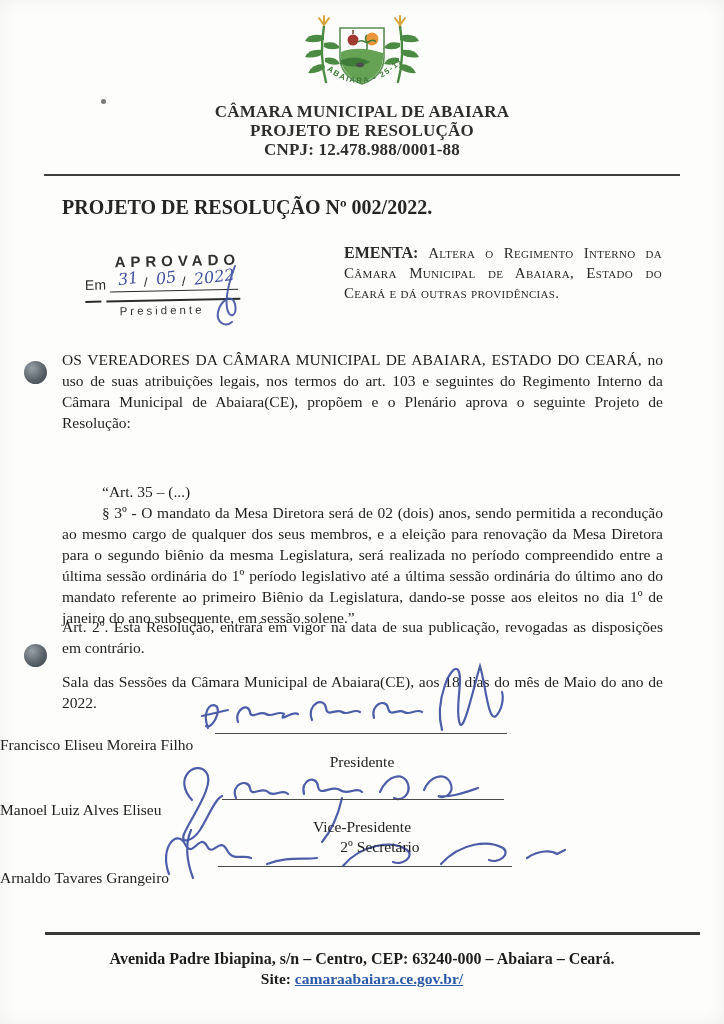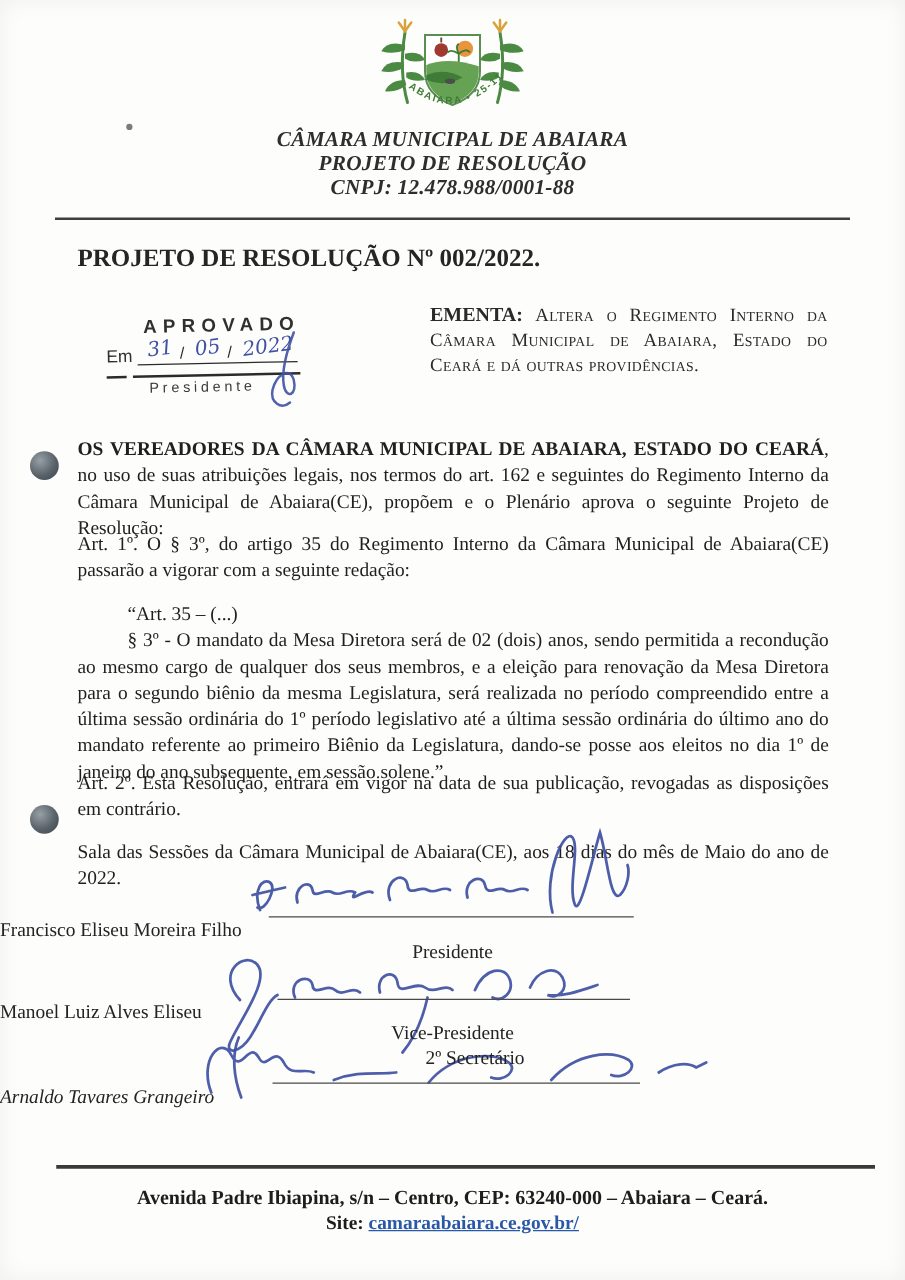--- a/index.html
+++ b/index.html
@@ -6,21 +6,21 @@
   .page{
     position:relative; width:724px; height:1024px; margin:0 auto;
     background:#fdfdfb; overflow:hidden;
     font-family:"Liberation Serif", serif; color:#222;
     box-shadow:inset 0 0 18px rgba(0,0,0,.06);
   }
   .abs{position:absolute;}
   
   .crest{left:300px; top:10px;}
   .header-text{top:102px; left:0; right:0; text-align:center; font-weight:bold;
-    font-size:17px; line-height:19px; color:#2e2e2e; letter-spacing:.2px;font-style:italic;}
+    font-size:17px; line-height:19px; color:#2e2e2e; letter-spacing:.2px;}
   .rule1{top:174px; left:44px; width:636px; border-top:2px solid #3f3f3f;}
   .doc-title{top:196px; left:62px; font-weight:bold; font-size:20px; color:#252525;}
   
   .stamp{top:252px; left:85px; width:185px; transform:rotate(-1.2deg);
     font-family:"Liberation Sans", sans-serif; color:#303030;}
   .stamp-approved{margin-left:30px; font-weight:bold; font-size:15px; letter-spacing:5px;}
   .stamp-emline{margin-top:3px; font-size:14px; display:flex; align-items:flex-end;}
   .stamp-em{margin-right:4px;}
   .date-slot{position:relative; display:inline-block; width:128px; height:18px;
     border-bottom:1.5px solid #2b2b2b;}
@@ -33,36 +33,36 @@
   .stamp-role{margin-top:3px; margin-left:34px; font-size:11.5px; letter-spacing:3px; color:#3a3a3a;}
   .stamp-sig{left:195px; top:262px;}
   
   .ementa{top:243px; left:344px; width:318px; font-size:15px; line-height:20px;
     text-align:justify; color:#2a2a2a;}
   .ementa-label{font-weight:bold; font-size:16px;}
   .ementa-text{font-variant:small-caps; letter-spacing:.3px;}
   
   .para{left:62px; width:601px; font-size:15.5px; line-height:21px; text-align:justify; color:#1f1f1f;}
   .p-opening{top:349px;}
-  .p-opening .lead{font-weight:bold;}
+  .p-opening .lead{font-weight:normal;}
   .p-art1{top:425px;}
   .p-quote-open{top:481px; left:102px; text-align:left;}
   .p-quote{top:502px; text-indent:40px;}
   .p-art2{top:616px;}
   .p-sala{top:671px;}
   
   .sigline{border-top:1px solid #4a4a4a;}
   .sig1-line{top:733px; left:215px; width:292px;}
   .sig2-line{top:799px; left:222px; width:282px;}
   .sig3-line{top:866px; left:218px; width:294px;}
   .sig-name{left:0; right:0; text-align:left; font-size:15.5px; color:#232323;}
   .sig-role{left:0; right:0; text-align:center; font-size:15.5px; color:#232323;}
   .n1{top:736px;} .r1{top:753px;}
   .n2{top:801px;} .r2{top:818px;}
-  .n3{top:869px;font-style:italic;} .r3{top:838px;padding-left:36px;}
+  .n3{top:869px;} .r3{top:838px;padding-left:36px;}
   .sigsvg{pointer-events:none;}
   
   .rule2{top:932px; left:45px; width:655px; border-top:3px solid #3a3a3a;}
   .footer-line1{top:950px; left:0; right:0; text-align:center; font-weight:bold;
     font-size:16px; color:#1d1d1d;}
   .footer-line2{top:970px; left:0; right:0; text-align:center; font-weight:bold;
     font-size:15.5px; color:#1d1d1d;}
   .site-link{color:#2a58a8; text-decoration:underline; cursor:pointer;}
   
   .hole{width:23px; height:23px; border-radius:50%;
@@ -153,23 +153,22 @@
   <svg class="abs stamp-sig sigsvg" width="60" height="74" viewBox="0 0 60 74">
     <path d="M40,4 C34,20 30,34 32,46 C34,58 43,54 40,42 C37,31 26,38 23,50 C21,60 30,66 37,60" stroke="#3f51a3" stroke-width="2" fill="none" stroke-linecap="round" opacity=".9"></path>
   </svg>
 
   <div class="abs ementa">
     <span class="ementa-label">EMENTA:</span>
     <span class="ementa-text">Altera o Regimento Interno da Câmara Municipal de Abaiara, Estado do Ceará e dá outras providências.</span>
   </div>
 
   <div class="abs para p-opening">
-    <span class="lead">OS VEREADORES DA CÂMARA MUNICIPAL DE ABAIARA, ESTADO DO CEARÁ</span><span>, no uso de suas atribuições legais, nos termos do art. 162 e seguintes do Regimento Interno da Câmara Municipal de Abaiara(CE), propõem e o Plenário aprova o seguinte Projeto de Resolução:</span>
-  </div>
-  <div class="abs para p-art1">Art. 1º. O § 3º, do artigo 35 do Regimento Interno da Câmara Municipal de Abaiara(CE) passarão a vigorar com a seguinte redação:</div>
+    <span class="lead">OS VEREADORES DA CÂMARA MUNICIPAL DE ABAIARA, ESTADO DO CEARÁ</span><span>, no uso de suas atribuições legais, nos termos do art. 103 e seguintes do Regimento Interno da Câmara Municipal de Abaiara(CE), propõem e o Plenário aprova o seguinte Projeto de Resolução:</span>
+  </div>
   <div class="abs para p-quote-open">“Art. 35 – (...)</div>
   <div class="abs para p-quote">§ 3º - O mandato da Mesa Diretora será de 02 (dois) anos, sendo permitida a recondução ao mesmo cargo de qualquer dos seus membros, e a eleição para renovação da Mesa Diretora para o segundo biênio da mesma Legislatura, será realizada no período compreendido entre a última sessão ordinária do 1º período legislativo até a última sessão ordinária do último ano do mandato referente ao primeiro Biênio da Legislatura, dando-se posse aos eleitos no dia 1º de janeiro do ano subsequente, em sessão solene.”</div>
   <div class="abs para p-art2">Art. 2º. Esta Resolução, entrará em vigor na data de sua publicação, revogadas as disposições em contrário.</div>
   <div class="abs para p-sala">Sala das Sessões da Câmara Municipal de Abaiara(CE), aos 18 dias do mês de Maio do ano de 2022.</div>
 
   <svg class="abs sigsvg" style="left:190px; top:652px;" width="330" height="84" viewBox="0 0 330 84">
     <g stroke="#3f51a3" stroke-width="2.2" fill="none" stroke-linecap="round" opacity=".92">
       <path d="M18,76 C12,60 20,50 26,54 C32,58 22,78 16,74 M12,64 L38,58"></path>
       <path d="M48,70 C44,58 58,50 60,60 C61,68 70,58 76,62 C82,66 88,58 94,62 C88,72 102,58 108,62"></path>
       <path d="M122,68 C116,52 134,44 136,56 C137,66 146,56 152,60 C158,64 164,56 170,60"></path>

